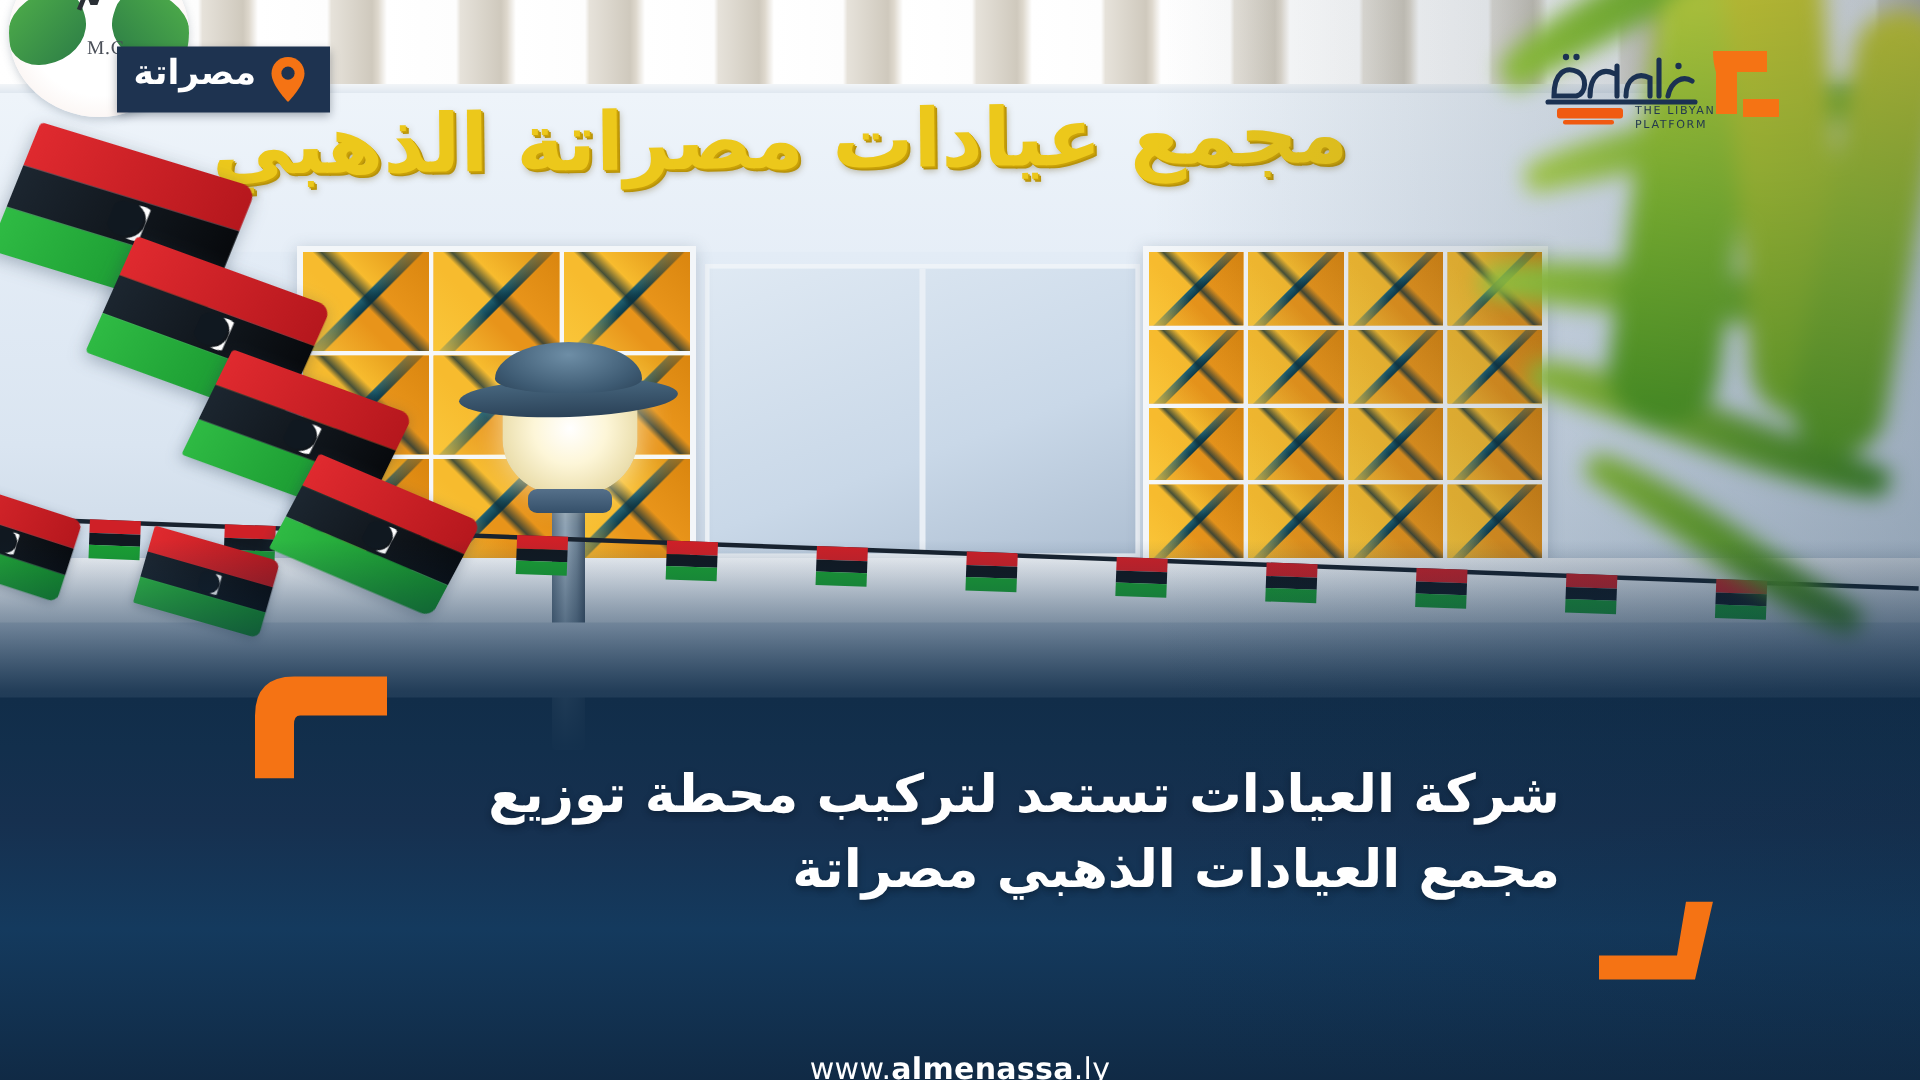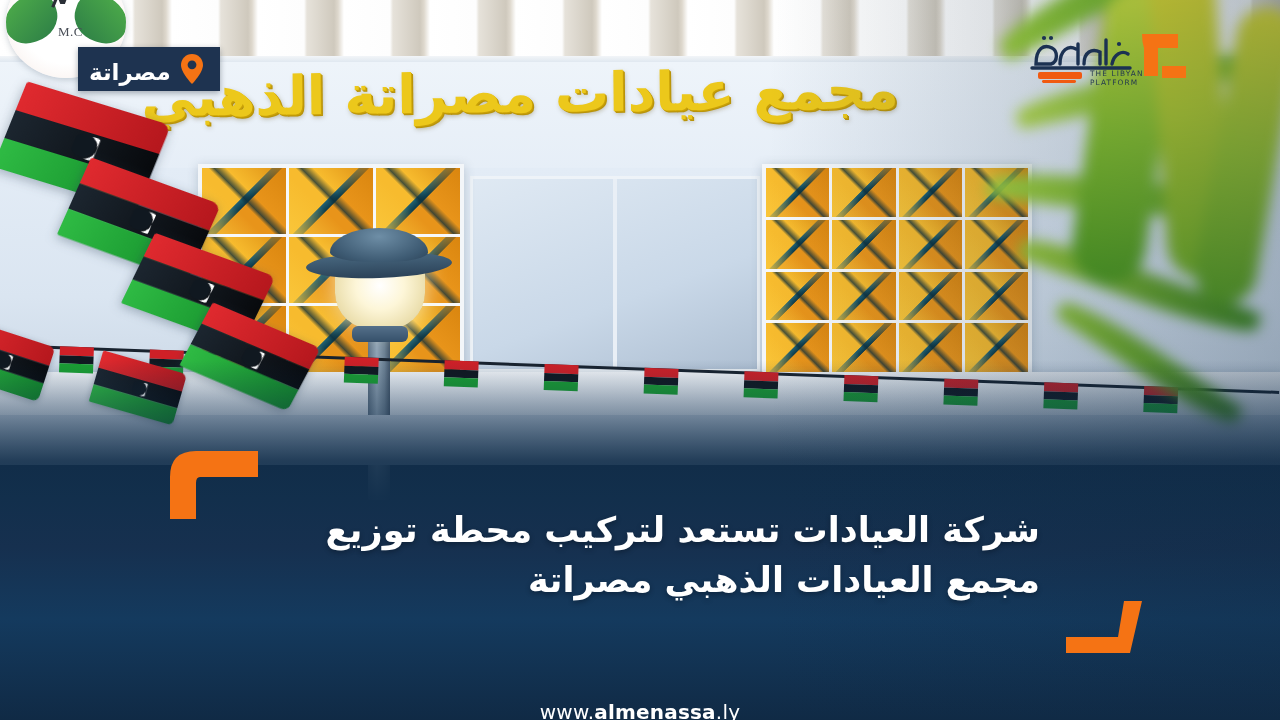--- a/index.html
+++ b/index.html
@@ -249,26 +249,25 @@
         #102a45 100%);
   }
   .scrim-right {
     position:absolute; right:0; top:0; width:40%; height:100%;
     background:linear-gradient(270deg, rgba(16,42,69,.30) 0%, rgba(16,42,69,0) 100%);
   }
 
   
   .location-badge {
     position:absolute; left:78px; top:31px;
-    display:flex; align-items:flex-end; gap:9px;
+    display:flex; align-items:flex-start; gap:9px;
     background:#1e3350;
     padding:7px 16px 7px 11px;
     direction:rtl;
     box-shadow:0 2px 6px rgba(10,20,35,.35);
-    margin-top:16px;
   }
   .pin-icon { width:24px; height:30px; display:block; flex:0 0 auto; }
   .badge-text {
     color:#ffffff; font-size:23px; font-weight:bold;
     line-height:1; white-space:nowrap;
   }
 
   .brand-logo {
     position:absolute; right:86px; top:18px;
     width:176px; height:72px;

